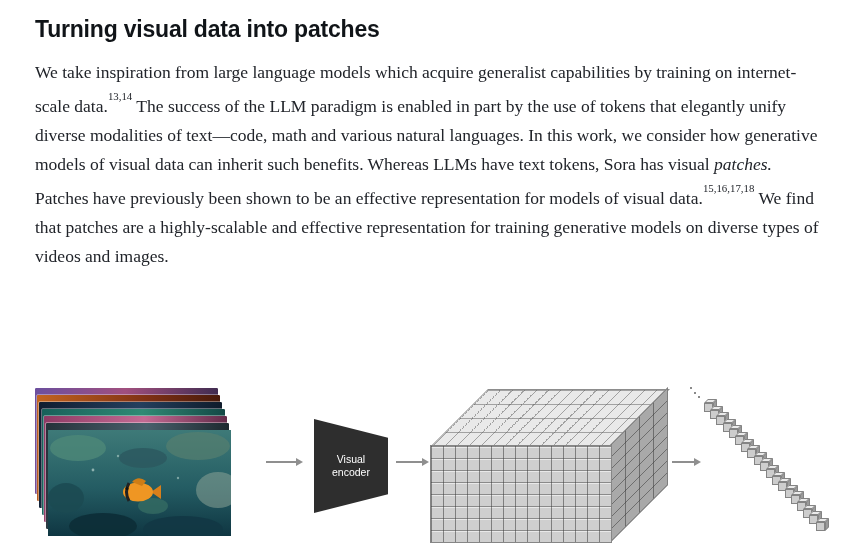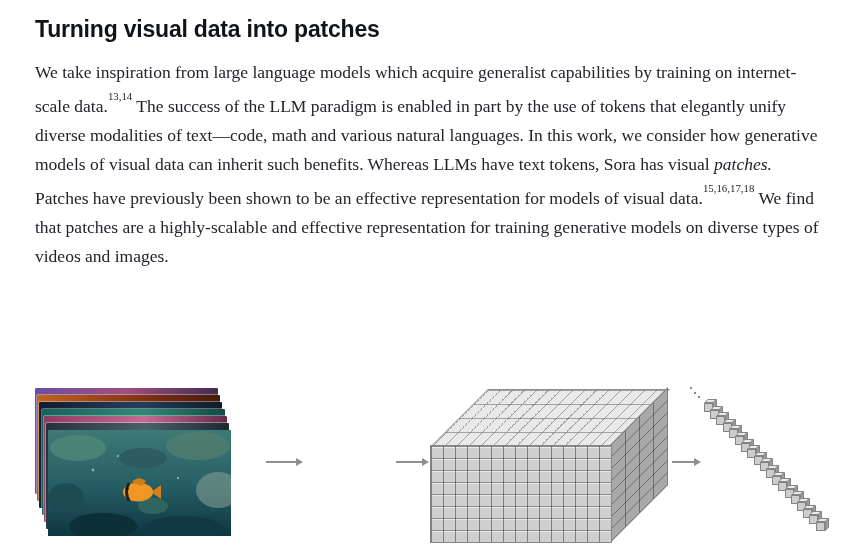--- a/index.html
+++ b/index.html
@@ -166,20 +166,23 @@
           <ellipse cx="90" cy="62" rx="15" ry="9.5" fill="#ef9623"></ellipse>
           <path d="M84,52 Q90,45 98,51 L94,56 Z" fill="#cf7d15"></path>
           <path d="M81,53 Q76,62 81,71" stroke="#222222" stroke-width="3" fill="none"></path>
           <circle cx="79" cy="58.5" r="1.5" fill="#101010"></circle>
         </svg>
       </div>
     </div>
 
     <div class="arrow a1"></div>
 
+    <div class="encoder">
+      <span>Visual encoder</span>
+    </div>
 
     <div class="arrow a2"></div>
 
     <div class="cube-block">
       <div class="block-top"></div>
       <div class="block-side"></div>
       <div class="block-front"></div>
     </div>
 
     <div class="arrow a3"></div>

